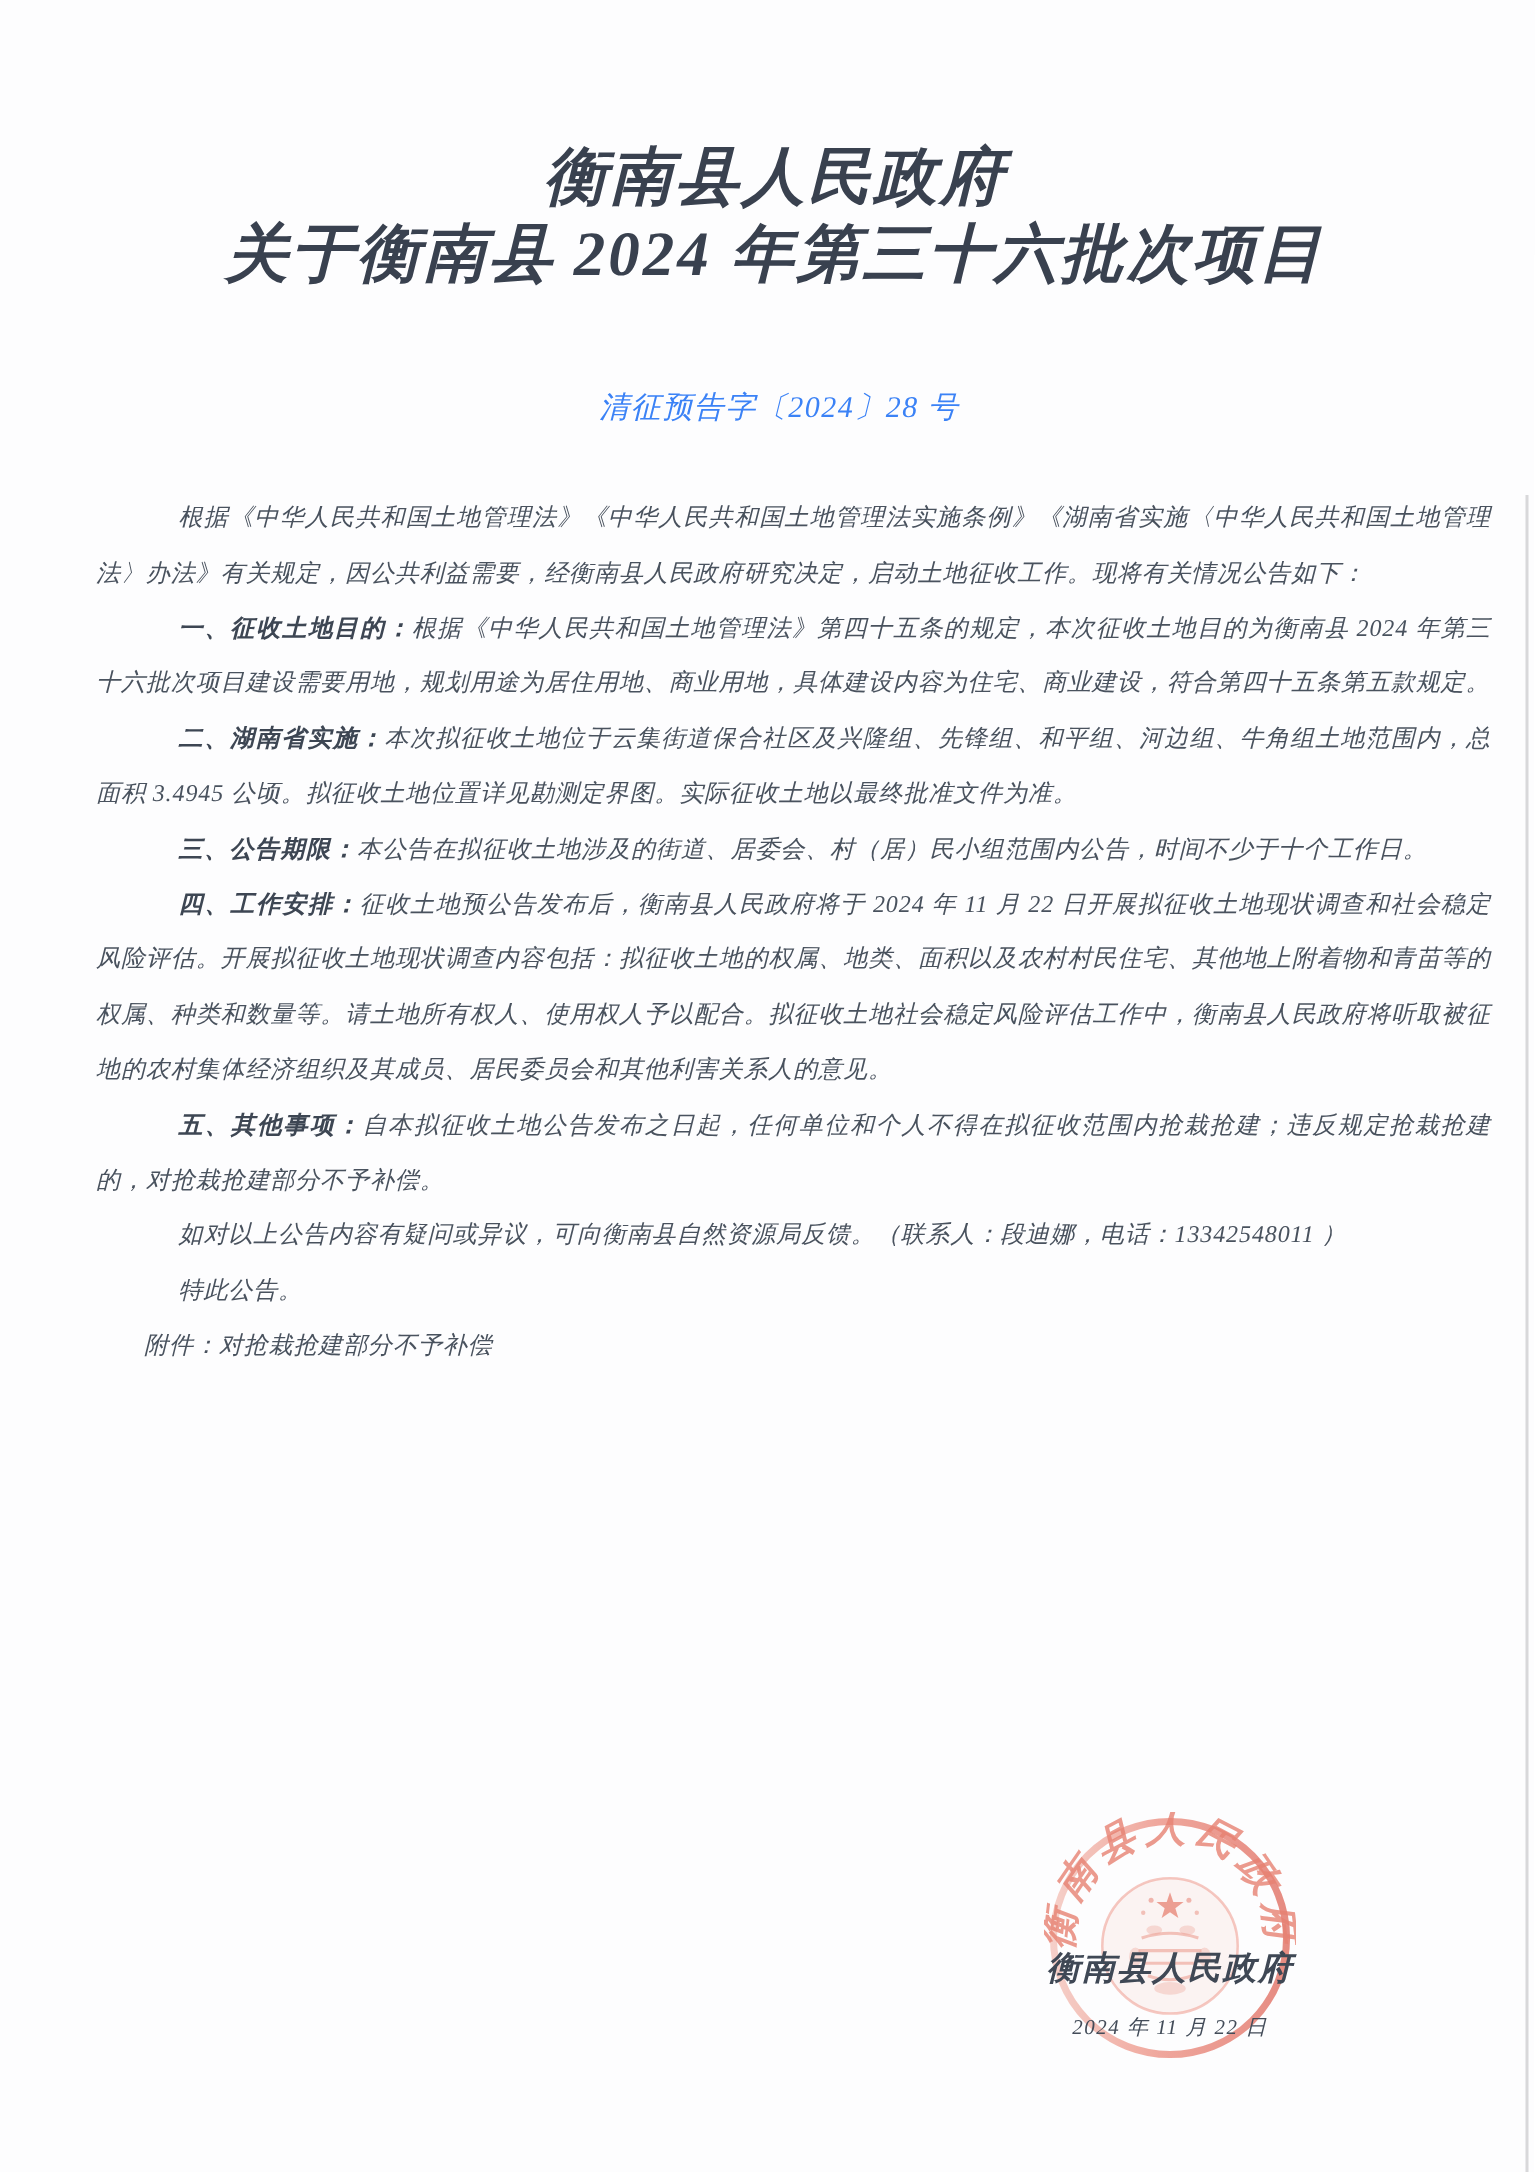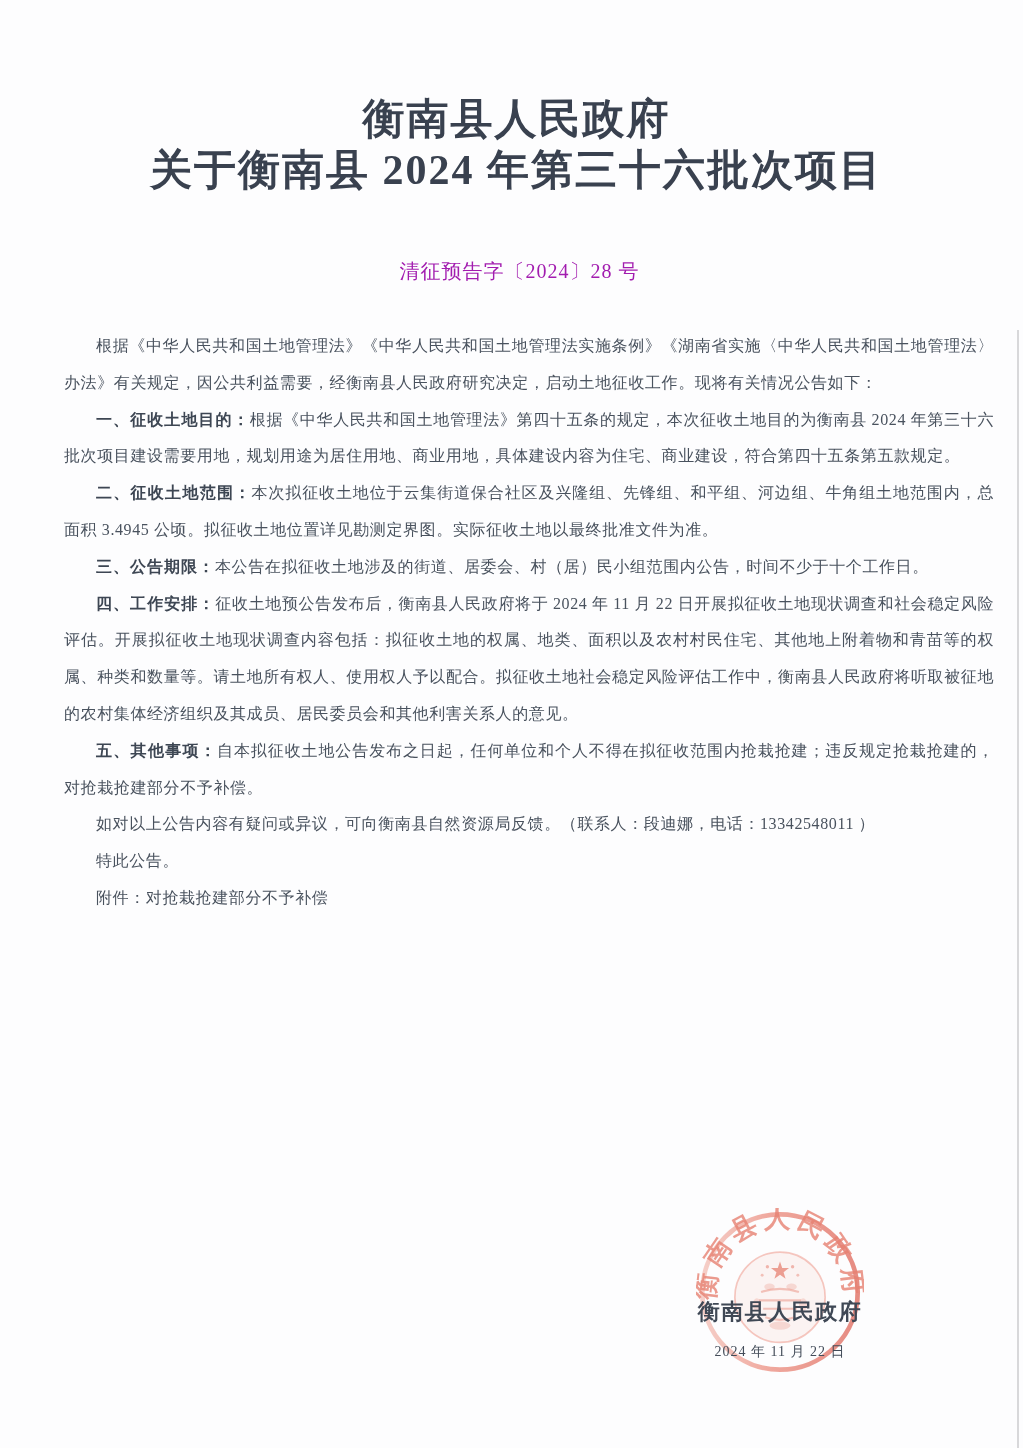--- a/index.html
+++ b/index.html
@@ -3,48 +3,49 @@
 <meta charset="utf-8">
 <style>
   * { margin:0; padding:0; box-sizing:border-box; }
   html,body { background:#ffffff; }
   body {
     width:1023px; height:1448px; overflow:hidden;
     font-family:"Liberation Serif","DejaVu Serif",serif;
   }
   .page {
     position:relative; width:1023px; height:1448px;
-    background:#fdfdfe; overflow:hidden;
+    background:#fdfdfe; overflow:hidden;font-style:italic;
   }
   
   .edge-line {
     position:absolute; top:330px; bottom:0; right:4px; width:2px;
     background:#d8d8da;
   }
   .title-block {
     position:absolute; top:94px; left:0; width:100%;
     padding-left:10px; text-align:center;
     font-weight:700; font-size:42px; line-height:51px;
     letter-spacing:2px; color:#39414f;
   }
   .doc-number {
     position:absolute; top:258px; left:0; width:100%;
     padding-left:16px; text-align:center;
-    font-size:20px; letter-spacing:1px; color:#a21caf;
+    font-size:20px; letter-spacing:1px; color:#3b82f6;
   }
   .body-block {
     position:absolute; top:328px; left:64px; width:930px;
     font-size:16px; line-height:36.8px; letter-spacing:0.6px;
     text-align:justify; color:#49525e;
   }
   .body-block p { text-indent:2em; margin:0; }
   .body-block b {
     font-weight:700; color:#3d4653;
     font-family:"Liberation Sans","DejaVu Sans",sans-serif;
     letter-spacing:1px;
+    margin-left:23px;
   }
   .attachment { margin-top:30px; }
   .signature-block {
     position:absolute; top:1297px; left:650px; width:260px;
     text-align:center; z-index:3;
   }
   .sig-org {
     font-size:22px; font-weight:600; letter-spacing:1.5px; color:#3f4855;
   }
   .sig-date {
@@ -65,21 +66,21 @@
   <div class="title-block">
     <div>衡南县人民政府</div>
     <div>关于衡南县 2024 年第三十六批次项目</div>
   </div>
 
   <div class="doc-number">清征预告字〔2024〕28 号</div>
 
   <div class="body-block">
     <p><b></b><span>根据《中华人民共和国土地管理法》《中华人民共和国土地管理法实施条例》《湖南省实施〈中华人民共和国土地管理法〉办法》有关规定，因公共利益需要，经衡南县人民政府研究决定，启动土地征收工作。现将有关情况公告如下：</span></p>
     <p><b>一、征收土地目的：</b><span>根据《中华人民共和国土地管理法》第四十五条的规定，本次征收土地目的为衡南县 2024 年第三十六批次项目建设需要用地，规划用途为居住用地、商业用地，具体建设内容为住宅、商业建设，符合第四十五条第五款规定。</span></p>
-    <p><b>二、征收土地范围：</b><span>本次拟征收土地位于云集街道保合社区及兴隆组、先锋组、和平组、河边组、牛角组土地范围内，总面积 3.4945 公顷。拟征收土地位置详见勘测定界图。实际征收土地以最终批准文件为准。</span></p>
+    <p><b>二、湖南省实施：</b><span>本次拟征收土地位于云集街道保合社区及兴隆组、先锋组、和平组、河边组、牛角组土地范围内，总面积 3.4945 公顷。拟征收土地位置详见勘测定界图。实际征收土地以最终批准文件为准。</span></p>
     <p><b>三、公告期限：</b><span>本公告在拟征收土地涉及的街道、居委会、村（居）民小组范围内公告，时间不少于十个工作日。</span></p>
     <p><b>四、工作安排：</b><span>征收土地预公告发布后，衡南县人民政府将于 2024 年 11 月 22 日开展拟征收土地现状调查和社会稳定风险评估。开展拟征收土地现状调查内容包括：拟征收土地的权属、地类、面积以及农村村民住宅、其他地上附着物和青苗等的权属、种类和数量等。请土地所有权人、使用权人予以配合。拟征收土地社会稳定风险评估工作中，衡南县人民政府将听取被征地的农村集体经济组织及其成员、居民委员会和其他利害关系人的意见。</span></p>
     <p><b>五、其他事项：</b><span>自本拟征收土地公告发布之日起，任何单位和个人不得在拟征收范围内抢栽抢建；违反规定抢栽抢建的，对抢栽抢建部分不予补偿。</span></p>
     <p><b></b><span>如对以上公告内容有疑问或异议，可向衡南县自然资源局反馈。（联系人：段迪娜，电话：13342548011 ）</span></p>
     <p><b></b><span>特此公告。</span></p>
     <p class="attachment">附件：对抢栽抢建部分不予补偿</p>
   </div>
 
   <svg class="seal" viewBox="0 0 160 160" aria-hidden="true">
     <defs>

